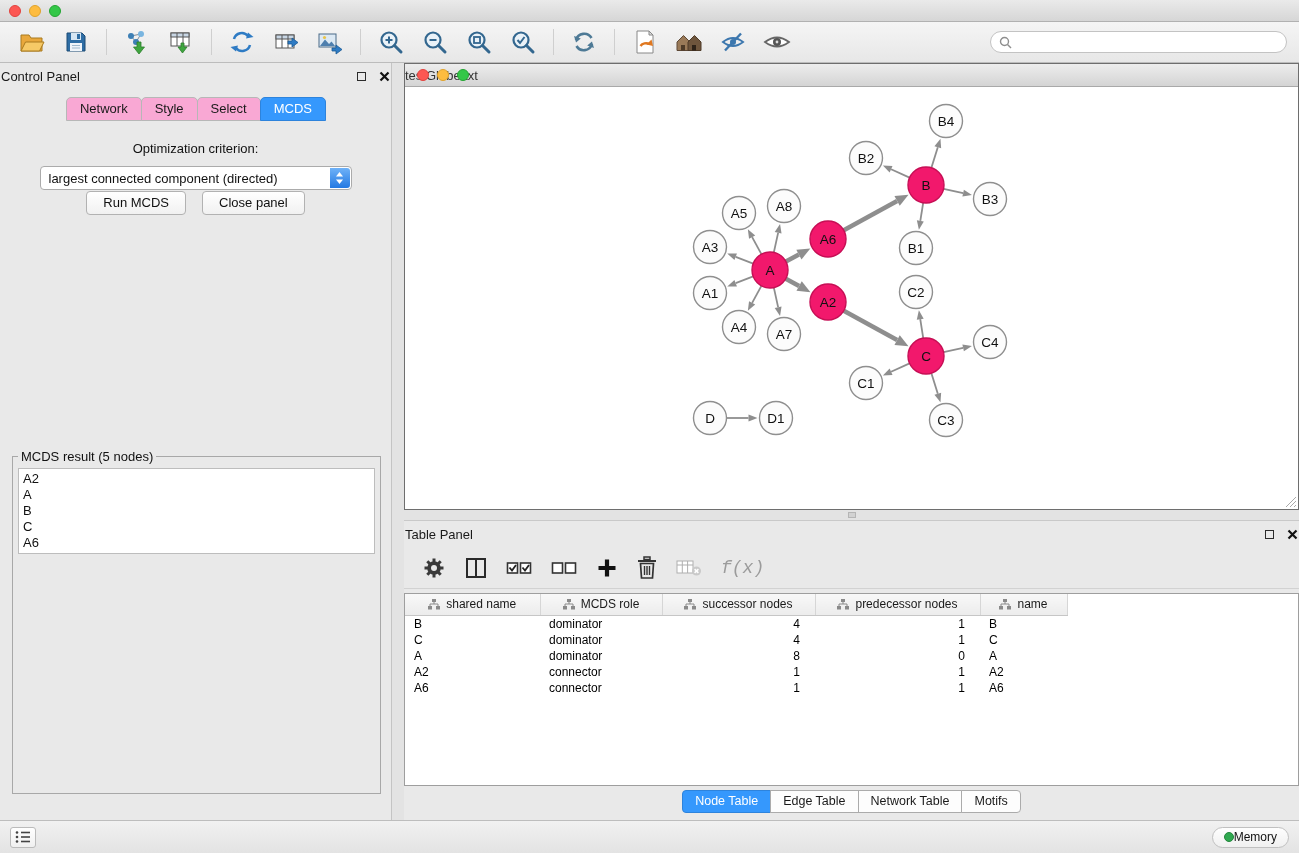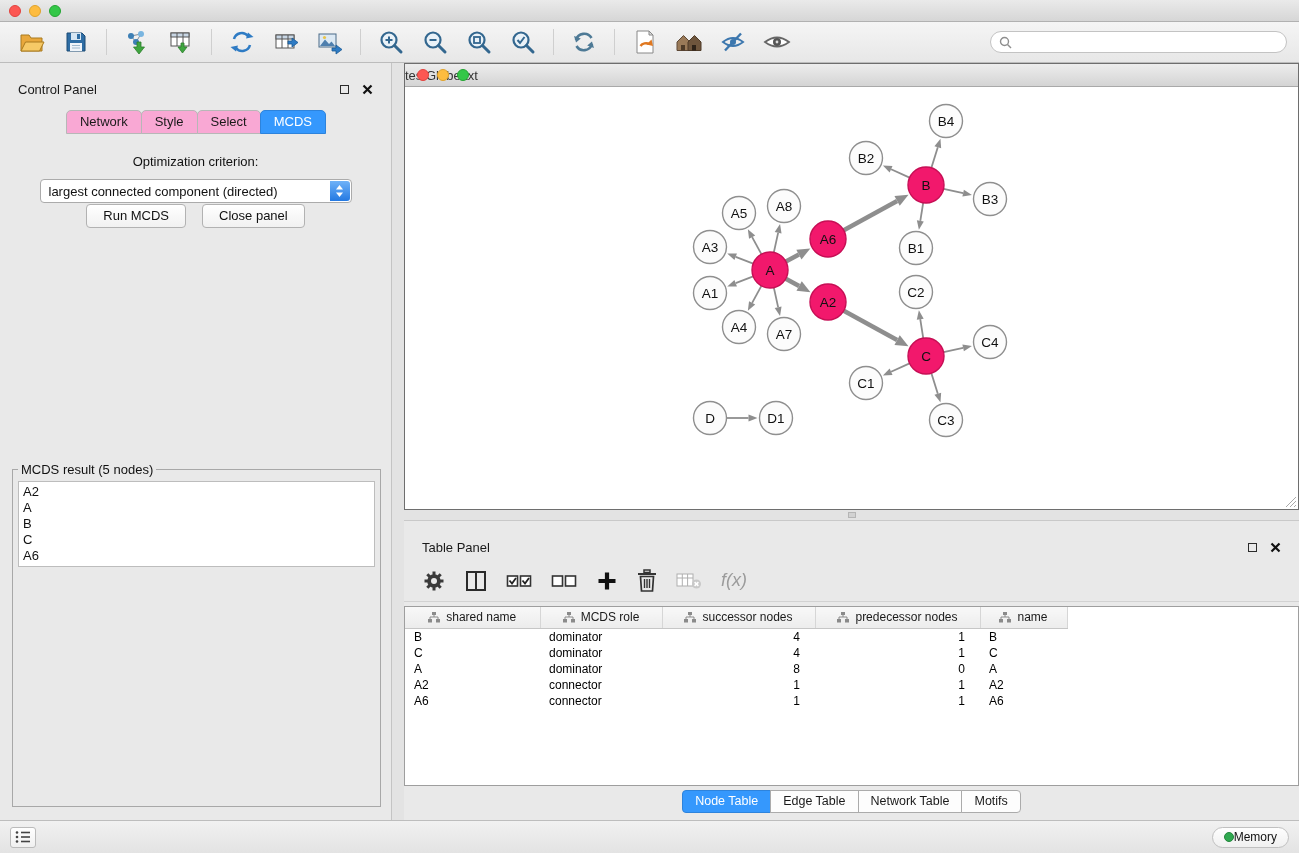--- a/index.html
+++ b/index.html
@@ -29,22 +29,22 @@
     font-family:"Liberation Sans",sans-serif; background:transparent; }
 
   
   .main { display:flex; height:757px; }
   .control-panel { width:392px; background:#E9E9E9; border-right:1px solid #C4C4C4;
     display:flex; flex-direction:column; }
   .v-splitter { width:12px; background:#E3E3E3; }
   .right-col { width:895px; display:flex; flex-direction:column; background:#E3E3E3; }
 
   
-  .panel-header { height:26px; display:flex; align-items:center; padding:0 18px;
-    font-size:13px; color:#1A1A1A; flex:none;margin-top:13px; }
+  .panel-header { height:26px; display:flex; align-items:center; padding:0 1px;
+    font-size:13px; color:#1A1A1A; flex:none; }
   .hdr-controls { margin-left:auto; display:flex; align-items:center; gap:13px; }
   .float-sq { width:9px; height:9px; border:1.5px solid #2B2B2B; display:inline-block; }
 
   
   .cp-tabs { display:flex; justify-content:center; padding-top:8px; flex:none; }
   .cp-tab { font-size:13px; padding:3px 13px 4px; background:#f9a8d4;
     border:1px solid #B7B7B7; margin-right:-1px; border-radius:5px 5px 0 0; color:#1A1A1A; }
   .cp-tab.active { background:#3598FD; border-color:#2D83DC; color:#FFF; position:relative; }
   .opt-label { text-align:center; margin-top:20px; font-size:13px; color:#111; flex:none; }
   .dropdown { margin:10px auto 0; width:312px; height:24px; background:#FFF;
@@ -79,21 +79,21 @@
   .h-splitter { height:10px; background:#E3E3E3; position:relative; flex:none; }
   .h-splitter .grip { position:absolute; left:50%; top:2px; width:8px; height:6px;
     margin-left:-4px; background:#D2D2D2; border:1px solid #B5B5B5; }
 
   
   .table-panel { flex:1; background:#E9E9E9; display:flex; flex-direction:column;
     border-top:1px solid #C9C9C9; }
   .tp-toolbar { height:42px; display:flex; align-items:center; gap:19px; padding:0 18px;
     border-bottom:1px solid #D2D2D2; flex:none; }
   .tp-tool { background:none; border:none; display:flex; align-items:center; }
-  .fx { font-family:Liberation Sans, sans-serif; font-style:italic; font-size:18px; color:#9B9B9B; }
+  .fx { font-family:Liberation Mono, monospace; font-style:italic; font-size:18px; color:#9B9B9B; }
   .table-wrap { flex:1; margin:4px 0 2px; background:#FFF; border:1px solid #9E9E9E;
     overflow:hidden; }
   table.node-table { border-collapse:collapse; table-layout:fixed; font-size:12px; }
   table.node-table th { background:linear-gradient(#F8F8F8,#ECECEC);
     border-right:1px solid #D6D6D6; border-bottom:1px solid #C6C6C6;
     font-weight:normal; height:21px; padding:0 4px; color:#1A1A1A; }
   .th-inner { display:flex; align-items:center; justify-content:center; gap:6px; }
   table.node-table td { height:16px; padding:0 9px; color:#000; line-height:16px;
     white-space:nowrap; overflow:hidden; }
   table.node-table td.num { text-align:right; padding-right:15px; }

